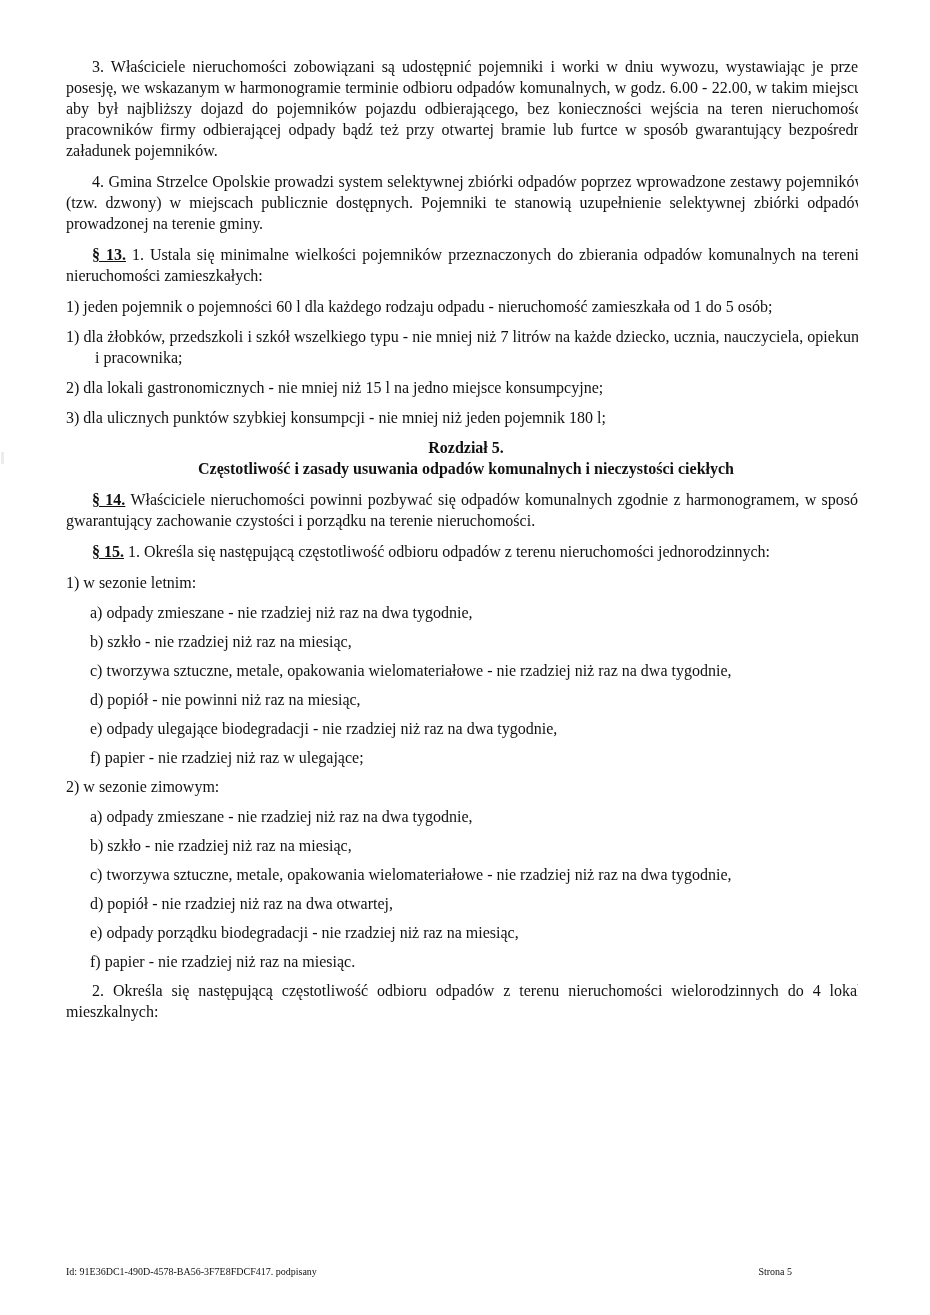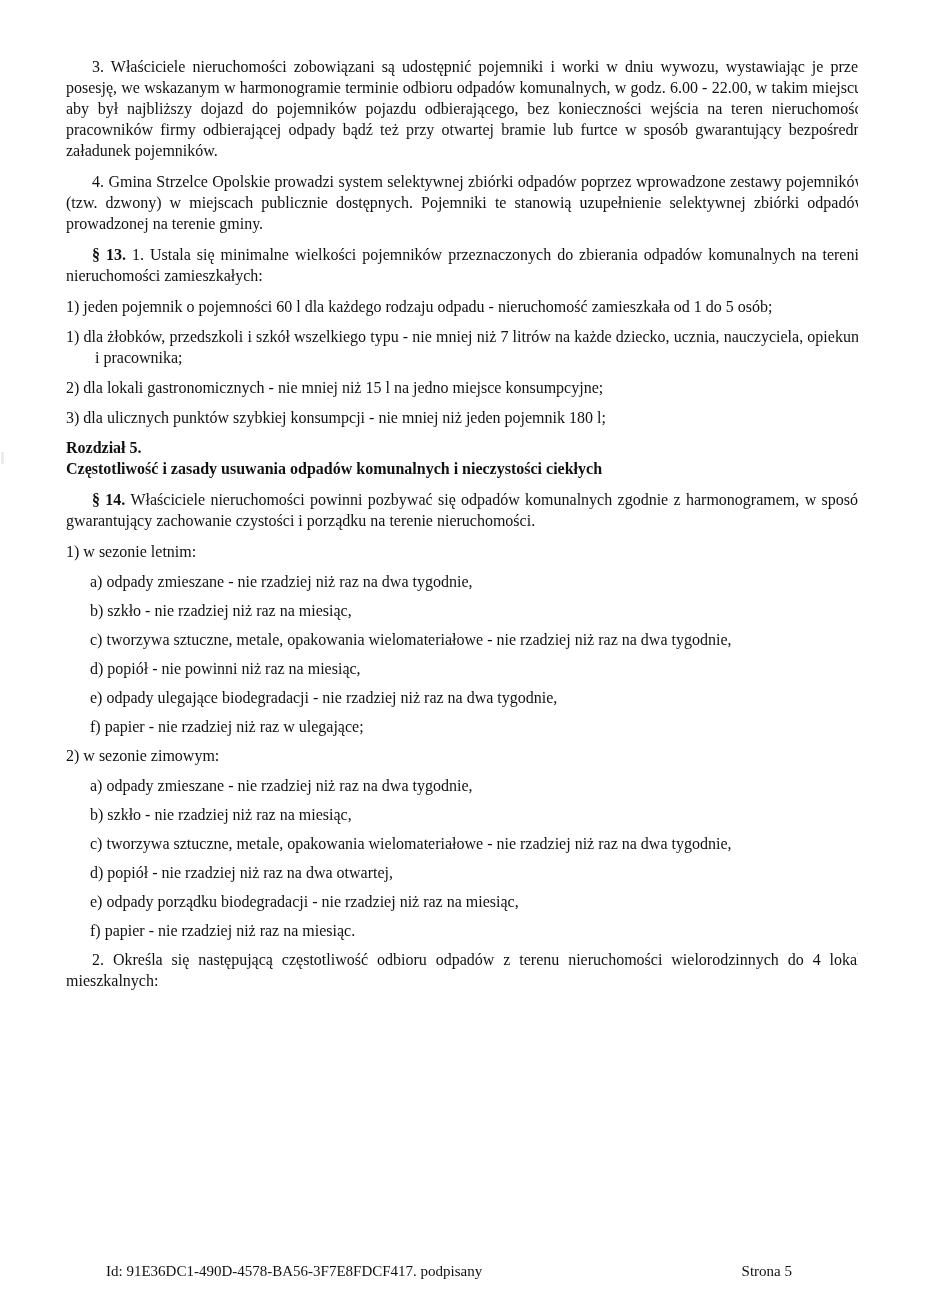--- a/index.html
+++ b/index.html
@@ -18,35 +18,35 @@
     left: 66px;
     width: 800px;
     font-size: 16px;
     line-height: 21px;
   }
   .content p { margin: 0 0 10px 0; text-align: justify; }
   p.p { text-indent: 26px; }
   p.item { padding-left: 29px; text-indent: -29px; margin-bottom: 9px; }
   p.subitem { padding-left: 47px; text-indent: -23px; margin-bottom: 8px; }
   .heading {
+    text-align: center;
     font-weight: bold;
     margin: 6px 0 10px 0;
   }
-  b { font-weight: bold; }
+  b { font-weight: bold; text-decoration: underline; }
   .footer {
     position: absolute;
     left: 66px;
     right: 66px;
     top: 1262px;
     display: flex;
     justify-content: space-between;
-    font-size: 15px;
+    font-size: 10px;
     line-height: 19px;
     color: #111111;
-    margin-left: 40px;
   }
   .scan-artifact {
     position: absolute;
     left: 1px;
     top: 452px;
     width: 3px;
     height: 12px;
     background: #ececec;
   }
 </style>
@@ -62,20 +62,21 @@
       <p class="p"><b>§ 13.</b> <span>1. Ustala się minimalne wielkości pojemników przeznaczonych do zbierania odpadów komunalnych na terenie nieruchomości zamieszkałych:</span></p>
       <p class="item"><span>1) </span><span>jeden pojemnik o pojemności 60 l dla każdego rodzaju odpadu - nieruchomość zamieszkała od 1 do 5 osób;</span></p>
       <p class="item"><span>1) </span><span>dla żłobków, przedszkoli i szkół wszelkiego typu - nie mniej niż 7 litrów na każde dziecko, ucznia, nauczyciela, opiekuna i pracownika;</span></p>
       <p class="item"><span>2) </span><span>dla lokali gastronomicznych - nie mniej niż 15 l na jedno miejsce konsumpcyjne;</span></p>
       <p class="item"><span>3) </span><span>dla ulicznych punktów szybkiej konsumpcji - nie mniej niż jeden pojemnik 180 l;</span></p>
       <div class="heading">
         <div>Rozdział 5.</div>
         <div>Częstotliwość i zasady usuwania odpadów komunalnych i nieczystości ciekłych</div>
       </div>
       <p class="p"><b>§ 14.</b> <span>Właściciele nieruchomości powinni pozbywać się odpadów komunalnych zgodnie z harmonogramem, w sposób gwarantujący zachowanie czystości i porządku na terenie nieruchomości.</span></p>
+      <p class="p"><b>§ 15.</b> <span>1. Określa się następującą częstotliwość odbioru odpadów z terenu nieruchomości jednorodzinnych:</span></p>
       <p class="item"><span>1) </span><span>w sezonie letnim:</span></p>
       <p class="subitem"><span>a) </span><span>odpady zmieszane - nie rzadziej niż raz na dwa tygodnie,</span></p>
       <p class="subitem"><span>b) </span><span>szkło - nie rzadziej niż raz na miesiąc,</span></p>
       <p class="subitem"><span>c) </span><span>tworzywa sztuczne, metale, opakowania wielomateriałowe - nie rzadziej niż raz na dwa tygodnie,</span></p>
       <p class="subitem"><span>d) </span><span>popiół - nie powinni niż raz na miesiąc,</span></p>
       <p class="subitem"><span>e) </span><span>odpady ulegające biodegradacji - nie rzadziej niż raz na dwa tygodnie,</span></p>
       <p class="subitem"><span>f) </span><span>papier - nie rzadziej niż raz w ulegające;</span></p>
       <p class="item"><span>2) </span><span>w sezonie zimowym:</span></p>
       <p class="subitem"><span>a) </span><span>odpady zmieszane - nie rzadziej niż raz na dwa tygodnie,</span></p>
       <p class="subitem"><span>b) </span><span>szkło - nie rzadziej niż raz na miesiąc,</span></p>

